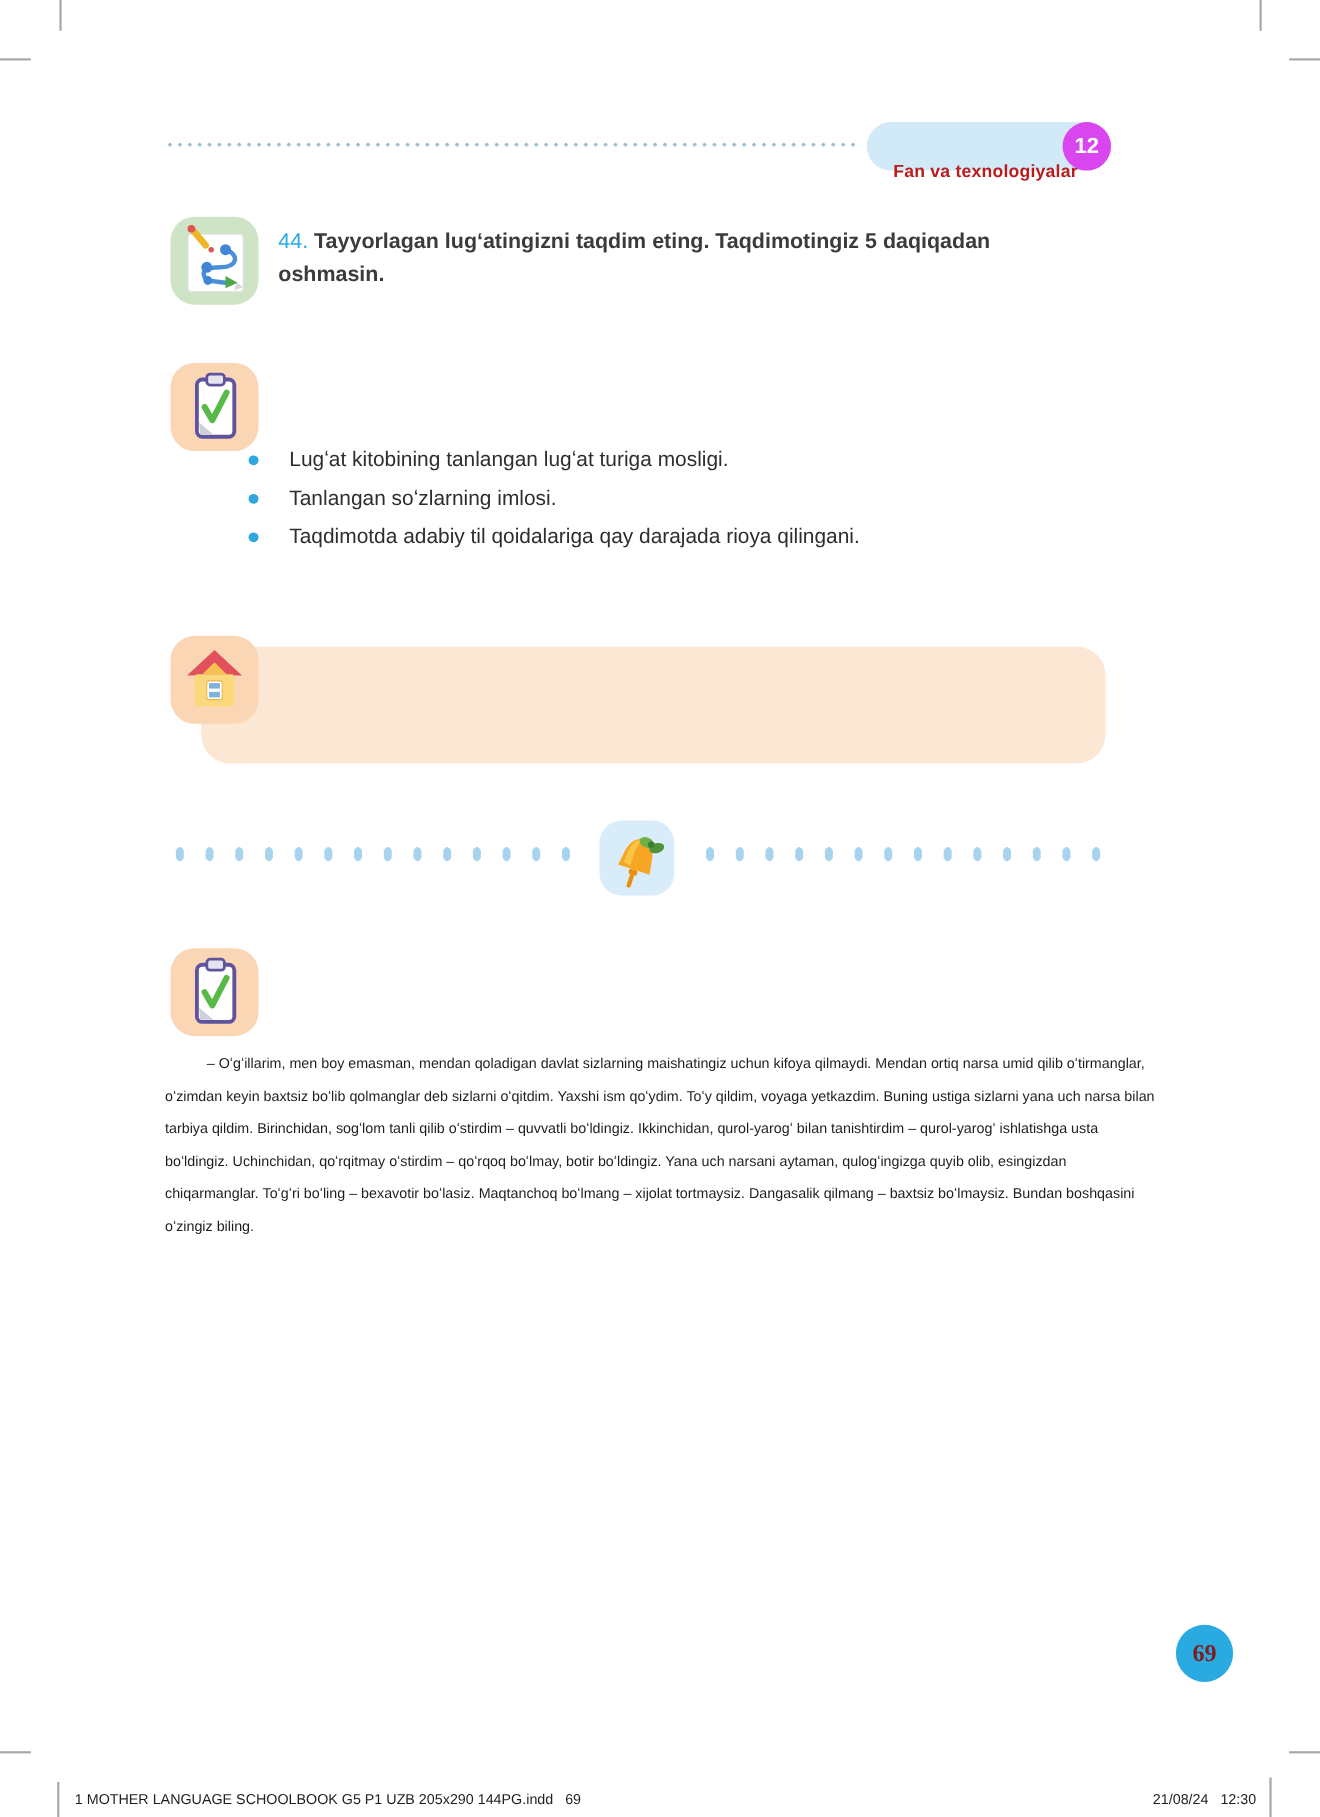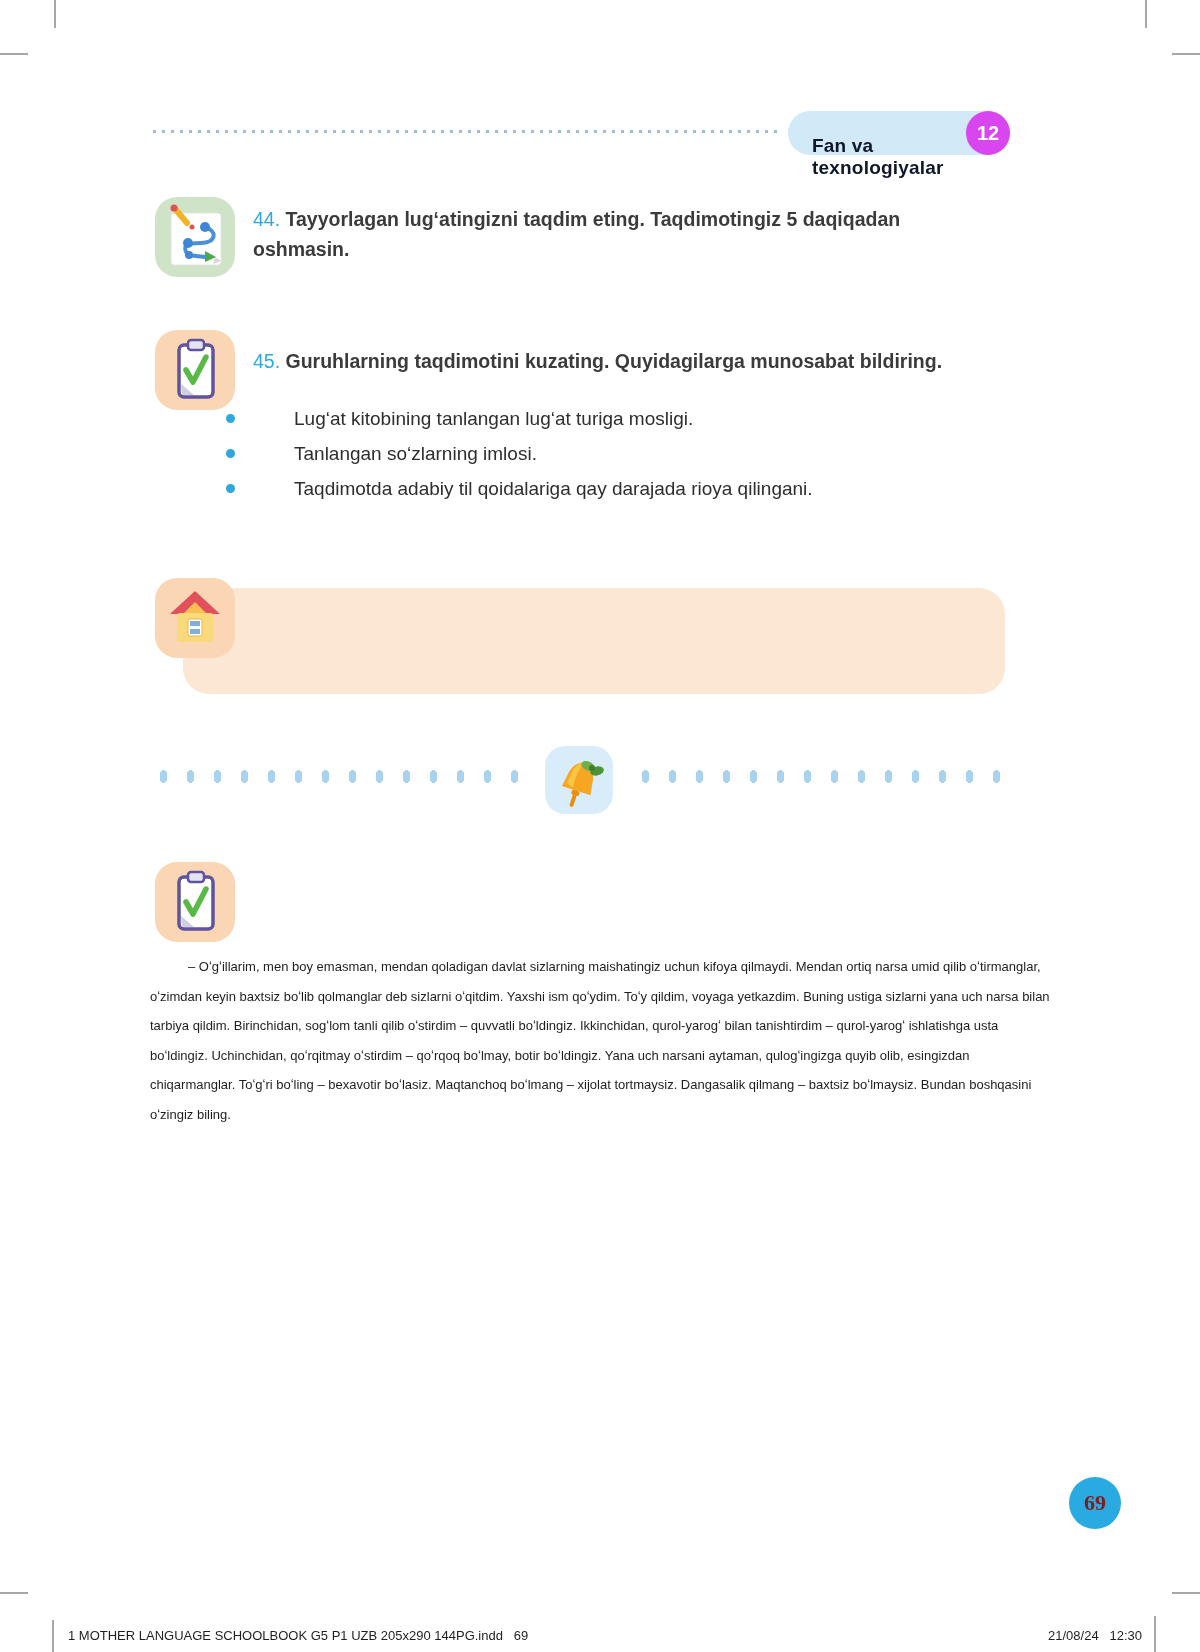--- a/index.html
+++ b/index.html
@@ -13,38 +13,38 @@
   .header-dots{
     position:absolute;left:150px;top:129px;width:632px;height:5px;
     background-image:radial-gradient(1.7px 1.7px at 50% 50%, #9cbfd3 98%, transparent 100%);
     background-size:9px 5px;background-repeat:repeat-x;
   }
   .chapter-pill{
     position:absolute;left:788px;top:111px;width:222px;height:44px;
     background:#d2e9f8;border-radius:22px;display:flex;align-items:center;
   }
   .chapter-pill .label{
-    margin-left:24px;font-size:19px;font-weight:700;color:#0f172a;letter-spacing:.2px;margin-top:48px;
+    margin-left:24px;font-size:16px;font-weight:700;color:#b91c1c;letter-spacing:.2px;margin-top:48px;
   }
   .chapter-num{
     position:absolute;left:966px;top:111px;width:44px;height:44px;border-radius:50%;
     background:#d946ef;color:#ffffff;font-size:20px;font-weight:700;
     display:flex;align-items:center;justify-content:center;
   }
   
   .ex-icon{position:absolute;width:80px;height:80px;border-radius:22px;display:flex;align-items:center;justify-content:center;}
   .bg-green{background:#cfe4c6;}
   .bg-peach{background:#fbd6b4;}
   .ex-text{
     position:absolute;font-size:19.5px;font-weight:700;color:#3b3b3b;line-height:30px;
   }
   .ex-num{color:#29abe2;font-weight:400;}
   
   .bullets{position:absolute;left:226px;top:406px;width:760px;}
-  .bullet-item{display:flex;align-items:flex-start;margin-bottom:9px;gap:31px;}
+  .bullet-item{display:flex;align-items:flex-start;margin-bottom:9px;}
   .bullet-dot{width:9px;height:9px;border-radius:50%;background:#2da7dd;margin:8px 28px 0 0;flex:0 0 9px;}
   .bullet-text{font-size:19px;color:#2e2e2e;line-height:26px;}
   
   .callout-box{
     position:absolute;left:183px;top:588px;width:822px;height:106px;
     background:#fce6d4;border-radius:26px;
   }
   .callout-text{
     position:absolute;left:258px;top:601px;width:712px;
     font-size:19px;font-weight:600;color:#3d3d3d;line-height:28px;
@@ -111,24 +111,20 @@
   </div>
 
   <div class="ex-icon bg-peach" style="left:155px;top:330px;">
     <svg width="80" height="80" viewBox="0 0 80 80">
       <rect x="24" y="15" width="34" height="52" rx="5" fill="#ffffff" stroke="#5f539e" stroke-width="3.5"></rect>
       <path d="M26 54 L39 65 L27 65 Z" fill="#cfcfdd"></path>
       <rect x="33" y="10" width="16" height="10" rx="3" fill="#e4e4ef" stroke="#5f539e" stroke-width="2.5"></rect>
       <path d="M31 40 L38 52 L51 27" fill="none" stroke="#58b947" stroke-width="5.5" stroke-linecap="round" stroke-linejoin="round"></path>
     </svg>
   </div>
-  <div class="ex-text" style="left:253px;top:346px;width:820px;">
-    <span class="ex-num">45.</span>
-    <span>Guruhlarning taqdimotini kuzating. Quyidagilarga munosabat bildiring.</span>
-  </div>
 
   <div class="bullets">
     <div class="bullet-item">
       <span class="bullet-dot"></span>
       <span class="bullet-text">Lugʻat kitobining tanlangan lugʻat turiga mosligi.</span>
     </div>
     <div class="bullet-item">
       <span class="bullet-dot"></span>
       <span class="bullet-text">Tanlangan soʻzlarning imlosi.</span>
     </div>

